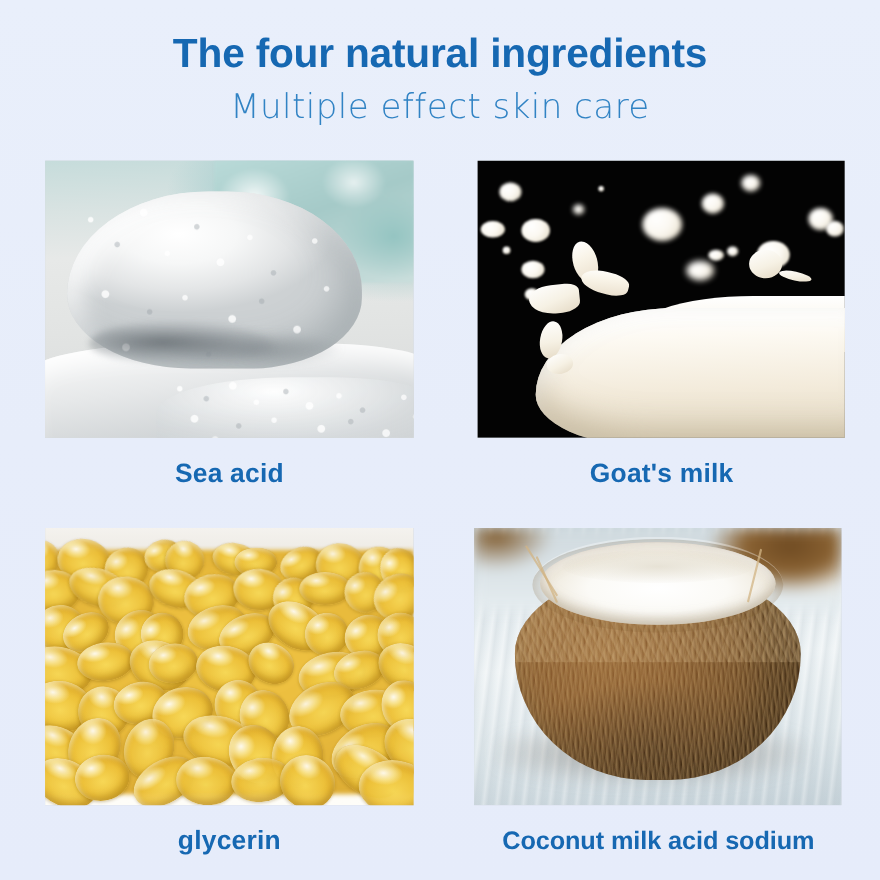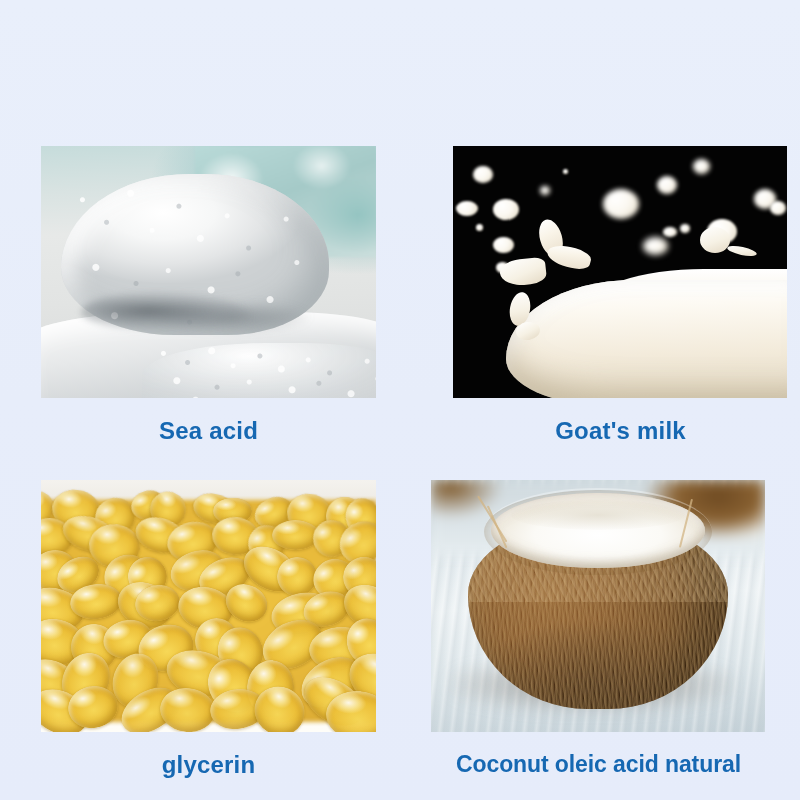--- a/index.html
+++ b/index.html
@@ -56,21 +56,21 @@
     left: 41px;
     top: 146px;
     width: 724px;
     height: 630px;
   }
   .card {
     position: absolute;
     width: 335px;
   }
   .card.c0 { left: 0px;   top: 0px; }
-  .card.c1 { left: 412px; top: 0px; }
+  .card.c1 { left: 393px; top: 0px; }
   .card.c2 { left: 0px;   top: 334px; }
   .card.c3 { left: 390px; top: 334px; }
 
   .photo {
     position: relative;
     width: 335px;
     height: 252px;
     overflow: hidden;
     background: #cfd6dd;
   }
@@ -292,20 +292,24 @@
     background: rgba(210,180,132,0.75);
     transform-origin: left center;
     border-radius: 2px;
   }
 </style>
 </head>
 <body>
 
 <div class="page">
 
+  <div class="header">
+    <div class="title">The four natural ingredients</div>
+    <div class="subtitle">Multiple effect skin care</div>
+  </div>
 
   <div class="grid">
 
     <div class="card c0">
       <div class="photo">
         <div class="salt-bg"></div>
         <div class="salt-sea"></div>
         <div class="salt-ledge"></div>
         <div class="salt-mound">
           <div class="salt-grain"></div>
@@ -440,17 +444,17 @@
           <div class="coco-fibers"></div>
           <div class="coco-hairs"></div>
         </div>
         <div class="coco-flesh"></div>
         <div class="coco-inner-shadow"></div>
         <div class="coco-rim"></div>
         <div class="coco-strand" style="left:14%; top:6%; width:54px; height:2px; transform:rotate(58deg);"></div>
         <div class="coco-strand" style="left:17%; top:10%; width:46px; height:1.5px; transform:rotate(66deg);"></div>
         <div class="coco-strand" style="left:78%; top:7%; width:50px; height:2px; transform:rotate(104deg);"></div>
       </div>
-      <div class="caption">Coconut oleic acid natural</div>
+      <div class="caption">Coconut milk acid sodium</div>
     </div>
 
   </div>
 </div>
 
 </body></html>

